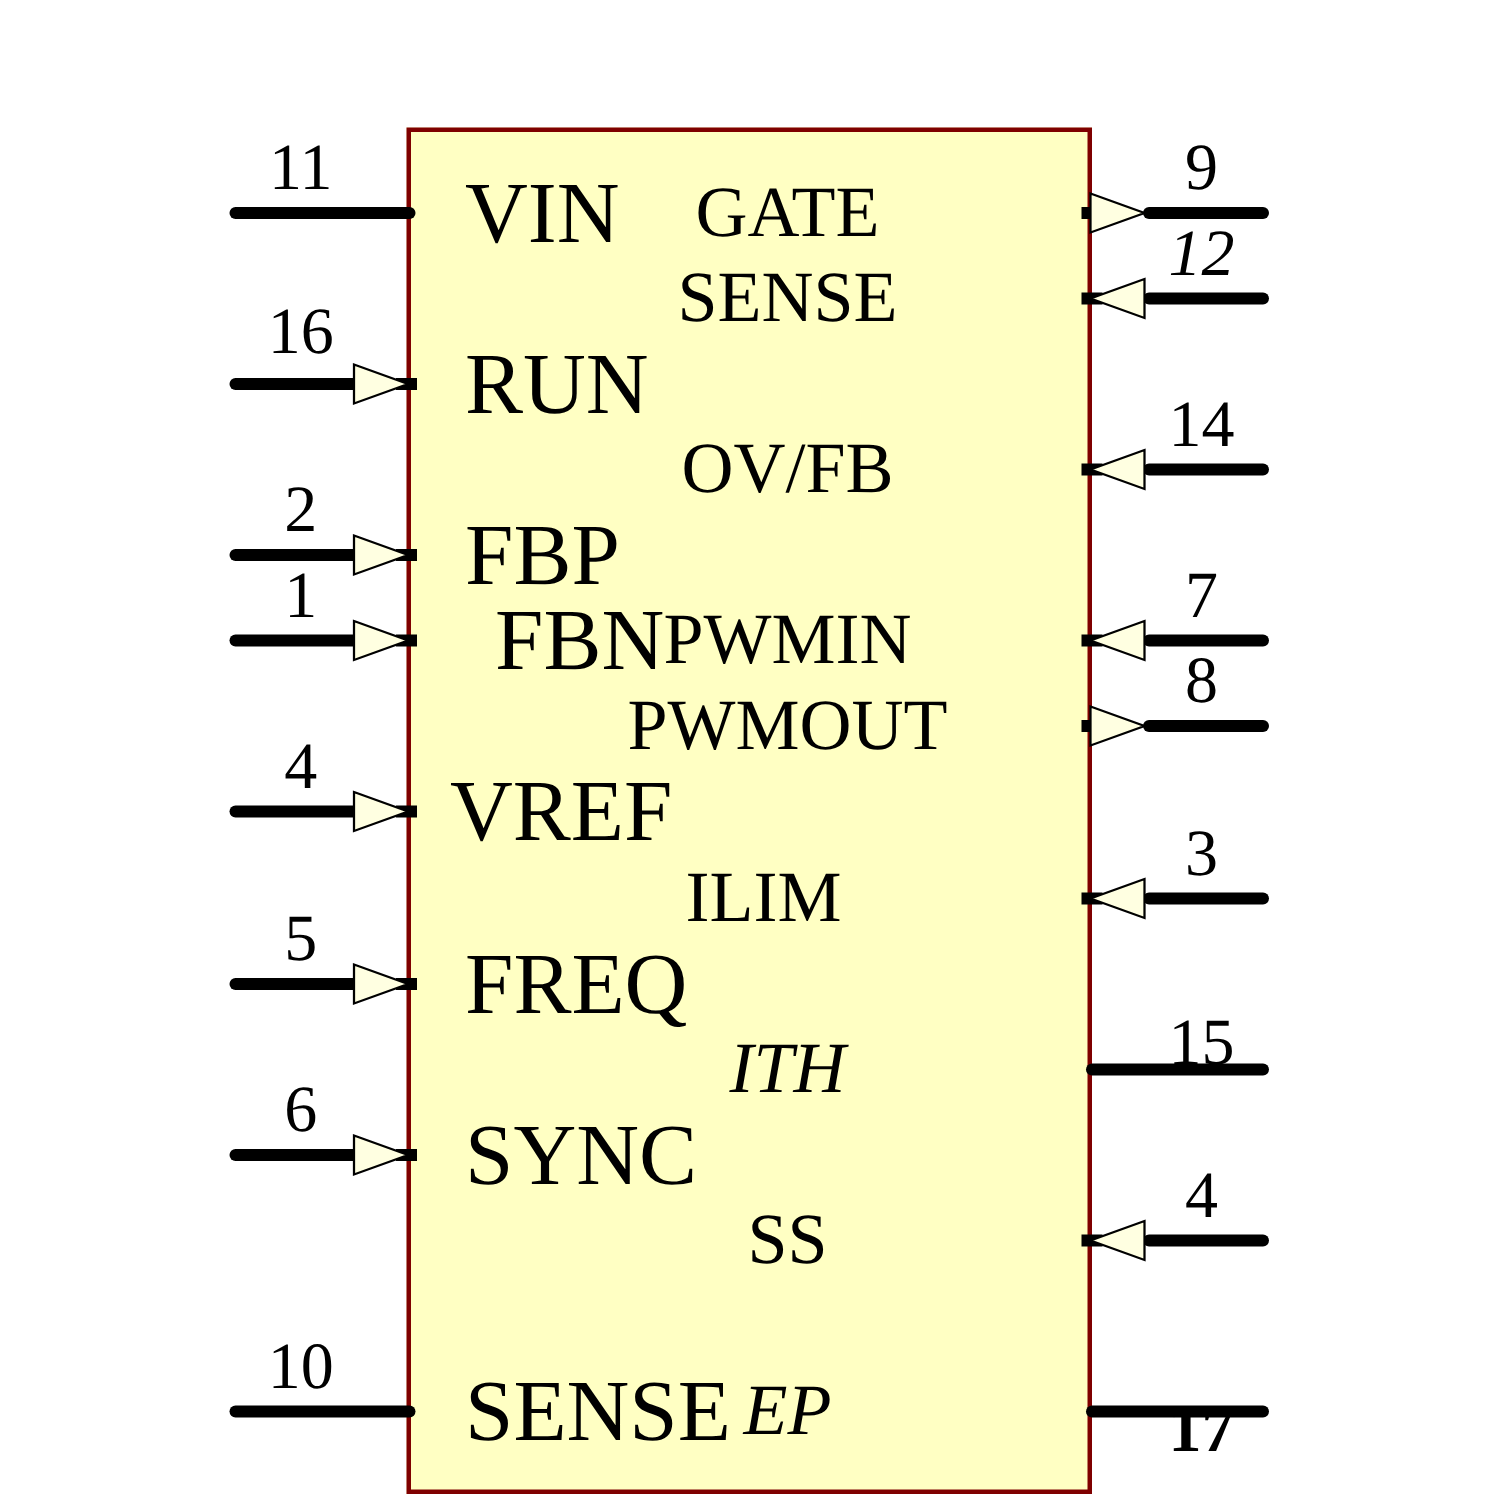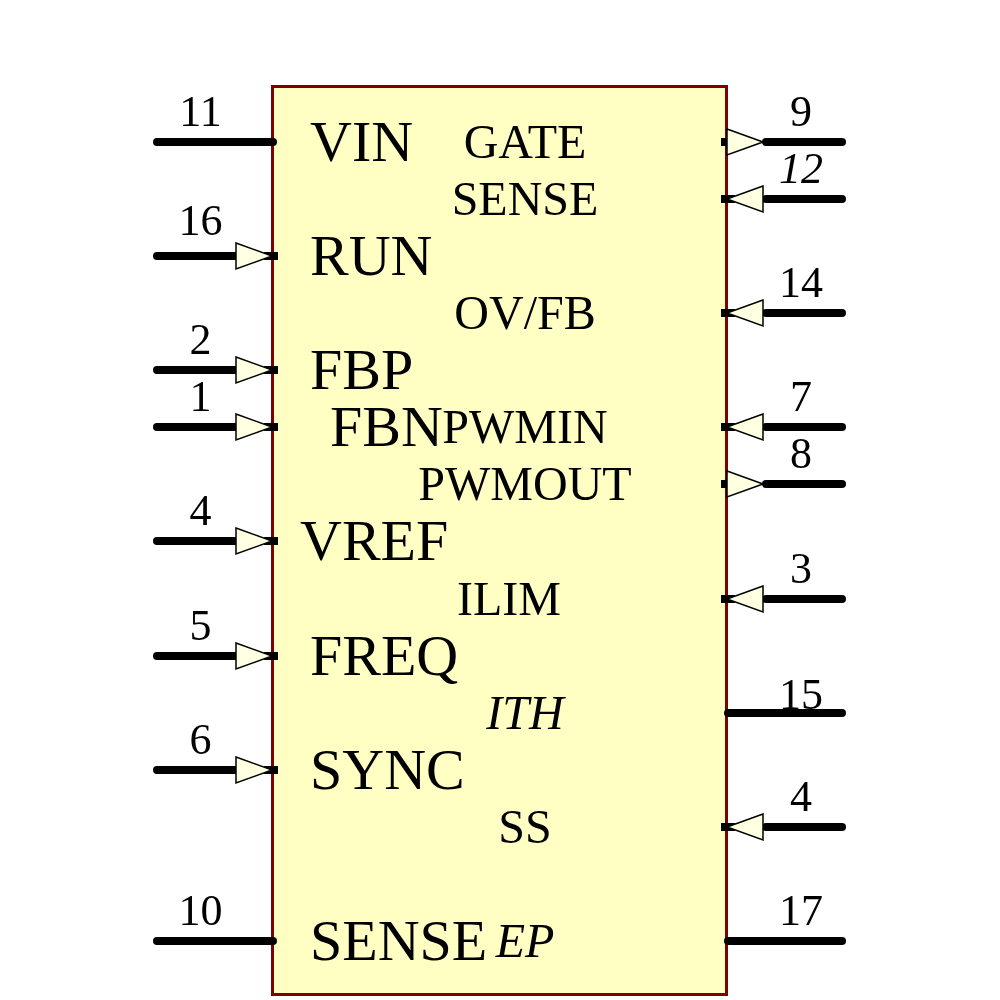--- a/index.html
+++ b/index.html
@@ -182,17 +182,17 @@
         <div class="wire" style="left: 762px; width: 84px; top: 823px; background: rgb(0, 0, 0);"></div>
         <div class="stub" style="left: 721px; width: 14px; top: 823px; background: rgb(0, 0, 0);"></div>
         <svg class="arrow-svg" width="38" height="28" viewBox="0 0 38 28" style="left: 726px; top: 813px;">
           <polygon points="37,1 1,14 37,27" fill="#FFFFE1" stroke="#000000" stroke-width="1.5"></polygon>
         </svg>
         <div class="pin-number" style="left: 755px; width: 92px; top: 775px;">4</div>
         <div class="pin-name right-side" style="left: 360px; width: 330px; top: 803px;">SS</div>
       </div>
       <div class="pin">
         <div class="wire" style="left: 724px; width: 122px; top: 937px; background: rgb(0, 0, 0);"></div>
-        <div class="pin-number" style="left: 755px; width: 92px; top: 889px;">17</div>
+        <div class="pin-number" style="left: 755px; width: 92px; top: 931px; font-weight: bold;">17</div>
         <div class="pin-name right-side" style="left: 360px; width: 330px; top: 917px; font-style: italic;">EP</div>
       </div>
     </div>
 </div>
 
 </body></html>

